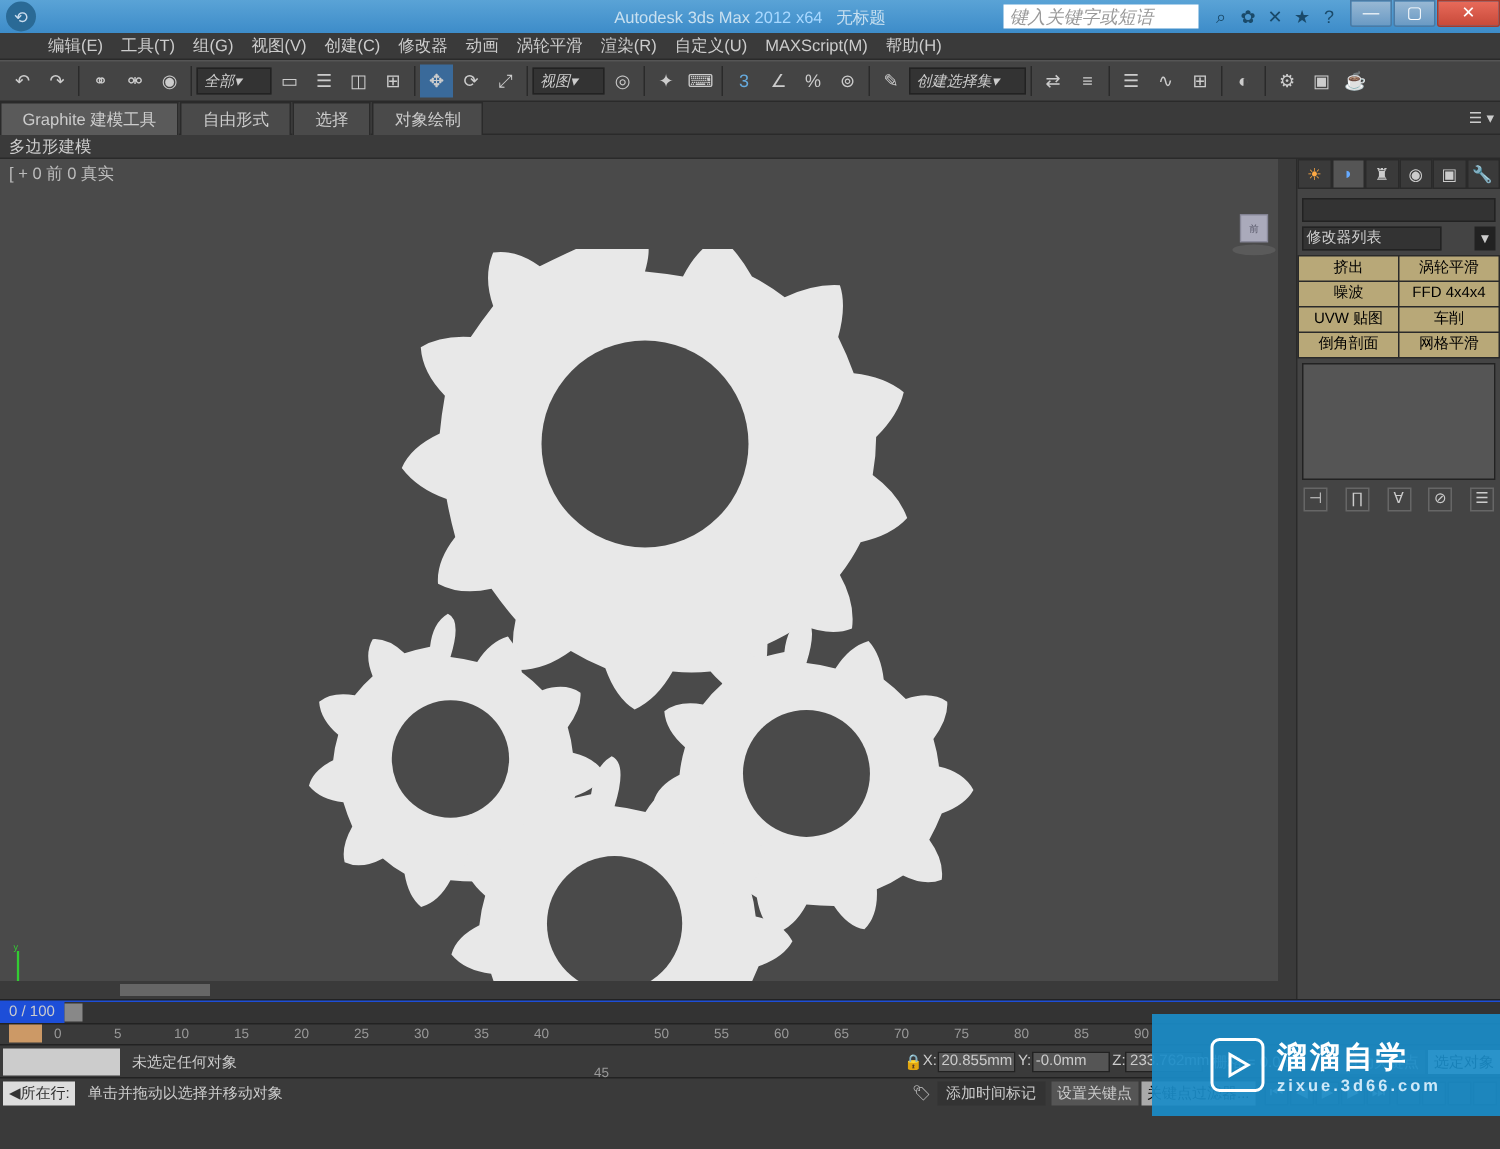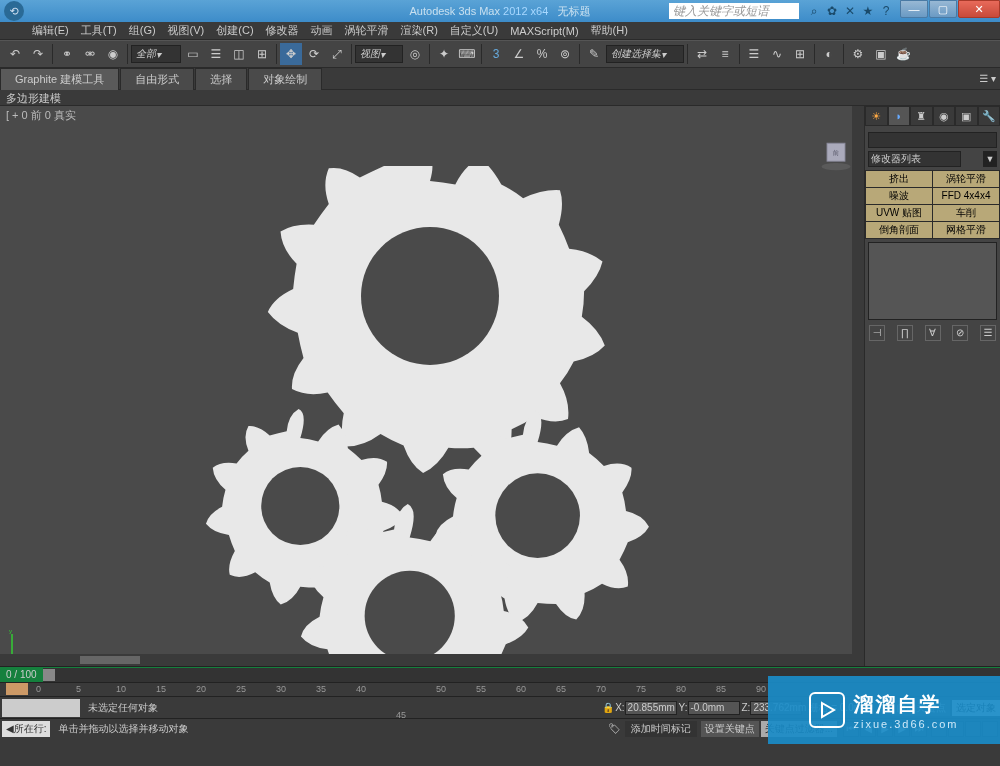--- a/index.html
+++ b/index.html
@@ -59,21 +59,21 @@
 .cmdpanel .dd-row { padding: 0 3px 3px; display:flex;gap:22px; }
 .cmdpanel .dd-row .dd { flex:1; height: 16px; background: #333; border: 1px solid #222; color: #ccc; font-size: 10px; padding: 0 2px; line-height: 14px; }
 .cmdpanel .dd-row .arr { width: 14px; height: 16px; background: #222; color: #ccc; font-size: 9px; text-align: center; line-height: 16px; }
 .cmdpanel .modgrid { display: grid; grid-template-columns: 1fr 1fr; gap: 1px; padding: 1px; background: #2a2a2a; }
 .cmdpanel .modgrid .m { background: #b8a878; color: #000; font-size: 10px; text-align: center; padding: 2px 1px; line-height: 12px; }
 .cmdpanel .stack { margin: 3px; height: 78px; background: #555; border: 1px solid #222; }
 .cmdpanel .stackbtns { display: flex; justify-content: space-between; padding: 2px 4px; }
 .cmdpanel .stackbtns .sb { width: 16px; height: 16px; border: 1px solid #666; color: #ccc; font-size: 10px; text-align: center; line-height: 14px; }
 
 
-.timeline { height: 16px; background: #15803d; display: flex; align-items: center; border-top: 1px solid #222; }
+.timeline { height: 16px; background: #1d4ed8; display: flex; align-items: center; border-top: 1px solid #222; }
 .timeline .frame { font-size: 10px; color: #ccc; padding: 0 6px; }
 .timeline .track { flex: 1; height: 14px; background: #333; position: relative; }
 .timeline .track .slider { position: absolute; left: 0; top: 1px; width: 12px; height: 12px; background: #888; }
 .ruler { height: 14px; background: #3a3a3a; position: relative; border-top: 1px solid #222; }
 .ruler .ticks { position: absolute; left: 36px; right: 240px; top: 0; bottom: 0; display: flex; }
 .ruler .tick { position: absolute; font-size: 9px; color: #999; top: 1px; }
 
 
 .status { height: 22px; background: #3a3a3a; display: flex; align-items: center; border-top: 1px solid #222; font-size: 10px; color: #ccc; }
 .status .msg { flex: 1; padding: 0 6px; }
@@ -81,21 +81,21 @@
 .status .coord .c { display: flex; align-items: center; }
 .status .coord .c .v { width: 52px; height: 14px; background: #555; border: 1px solid #222; padding: 0 2px; line-height: 12px; }
 .status .grid { margin: 0 6px; }
 .status2 { height: 20px; background: #3a3a3a; display: flex; align-items: center; border-top: 1px solid #222; font-size: 10px; color: #ccc; }
 
 
 .watermark { position: absolute; right: 0; bottom: 22px; width: 232px; height: 68px; background: rgba(26, 140, 200, 0.92); display: flex; align-items: center; justify-content: center; color: #fff; }
 .watermark .logo { width: 36px; height: 36px; border: 2px solid #fff; border-radius: 6px; display: flex; align-items: center; justify-content: center; margin-right: 8px; }
 .watermark .txt { display: flex; flex-direction: column; }
 .watermark .txt .big { font-size: 20px; font-weight: bold; letter-spacing: 2px; }
-.watermark .txt .small { font-size: 11px; letter-spacing: 2px; color: #cde8f8; }
+.watermark .txt .small { font-size: 11px; letter-spacing: 2px; color: #cde8f8; font-weight: bold; }
 
 svg { display: block; }
 </style>
 </head>
 <body>
 
 <div class="titlebar">
   <div class="logo">⟲</div>
   <div class="title">
     <span>Autodesk 3ds Max</span> <span class="ver">2012 x64</span>&nbsp;&nbsp;&nbsp;<span>无标题</span>

